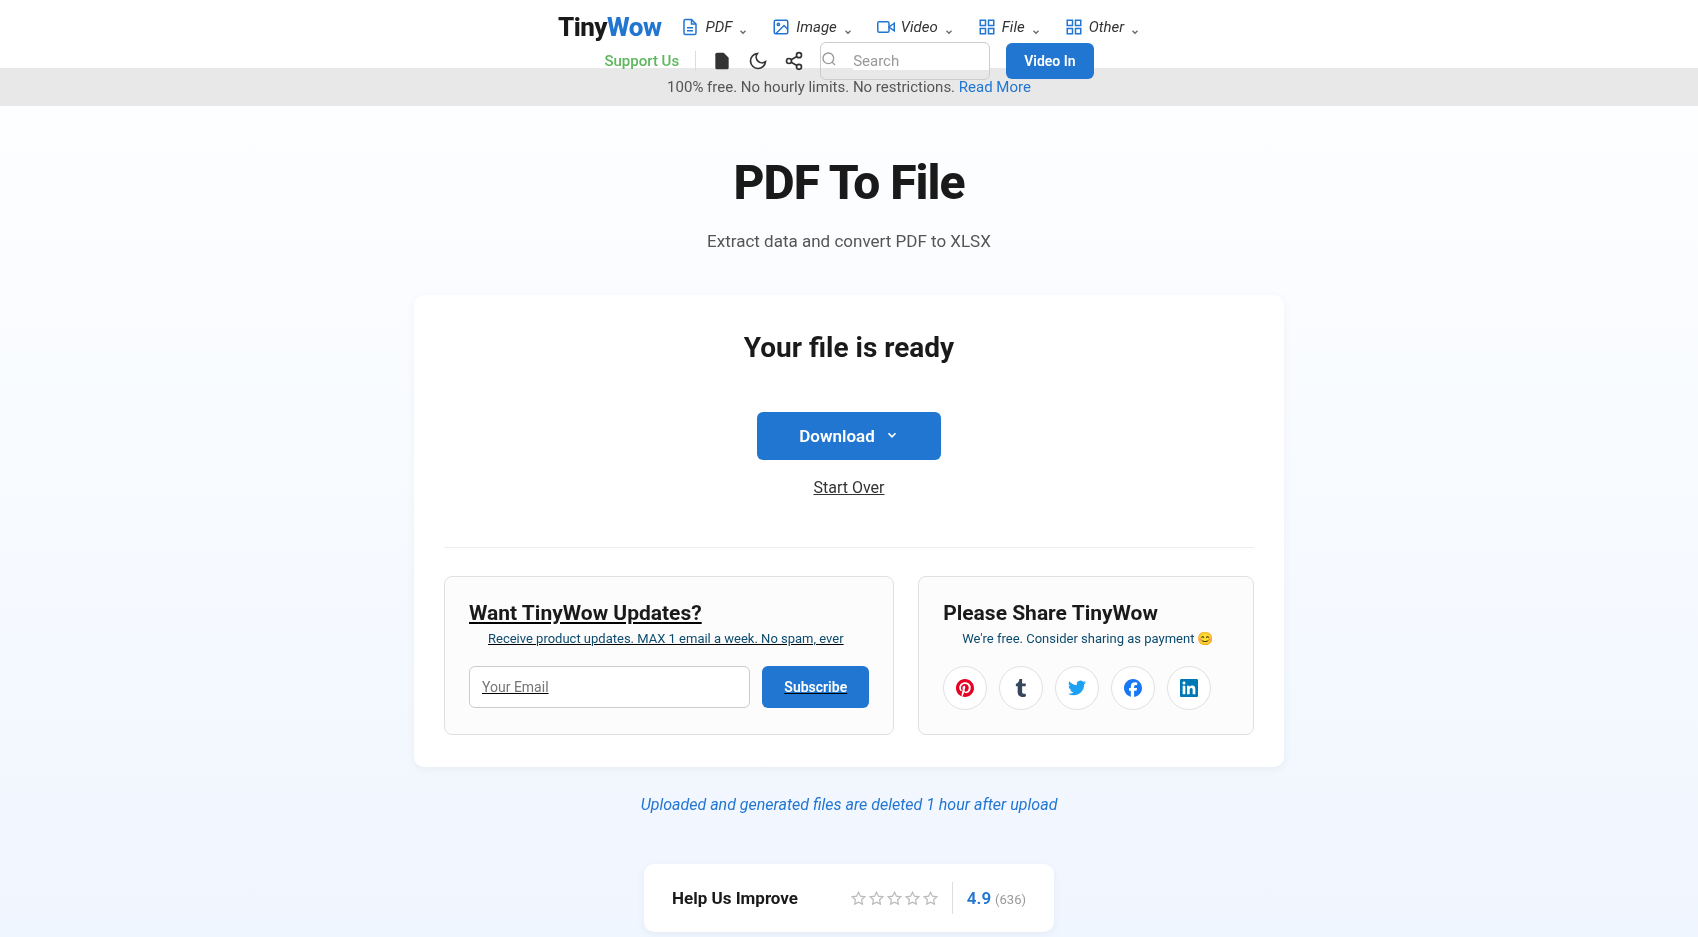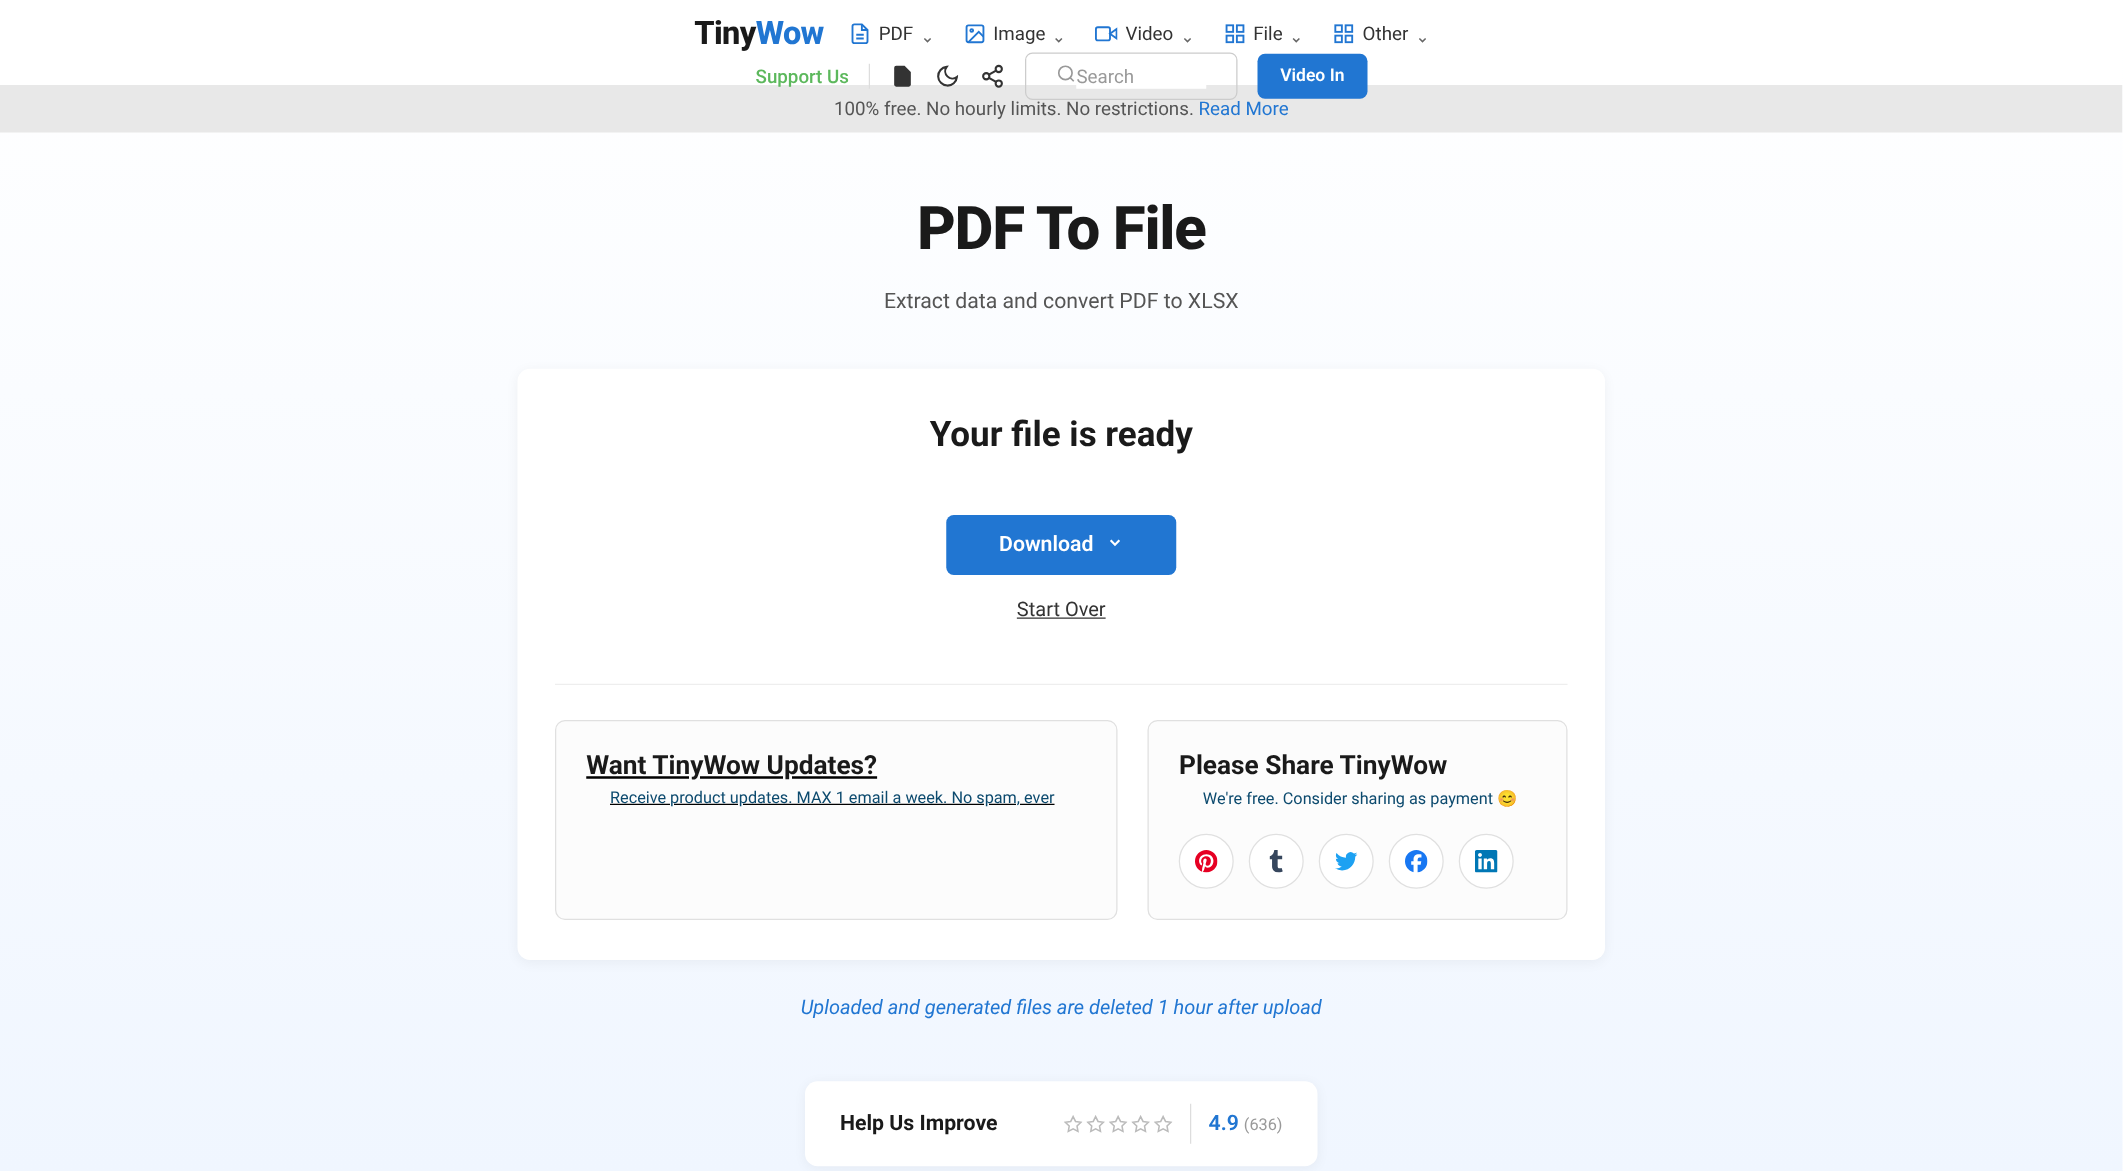--- a/index.html
+++ b/index.html
@@ -48,20 +48,21 @@
       gap: 24px;
       align-items: center;
     }
     
     .nav-item {
       display: flex;
       align-items: center;
       gap: 6px;
       cursor: pointer;
       color: #333;
+      font-style: italic;
     }
     
     .nav-icon {
       width: 18px;
       height: 18px;
       display: flex;
       align-items: center;
       justify-content: center;
       color: #2176d2;
     }
@@ -101,25 +102,26 @@
       height: 20px;
       cursor: pointer;
       color: #333;
       display: flex;
       align-items: center;
       justify-content: center;
     }
     
     .search-box {
       display: flex;
+      align-items: center;
       border: 1px solid #ccc;
       border-radius: 6px;
-      padding: 8px 24px;
+      padding: 8px 0;
       width: 170px;
-      gap: 0;
+      gap: 16px;
     }
     
     .search-input {
       border: none;
       outline: none;
       font-size: 15px;
       width: 100%;
       color: #333;
     }
     
@@ -502,20 +504,24 @@
       </span>
     </button>
     <a class="start-over">Start Over</a>
     
     <hr class="card-divider">
     
     <div class="panels">
       <div class="panel panel-left">
         <h3 class="panel-title">Want TinyWow Updates?</h3>
         <p class="panel-subtitle">Receive product updates. MAX 1 email a week. No spam, ever</p>
+        <div class="email-row">
+          <input class="email-input" type="email" placeholder="Your Email" style="">
+          <button class="subscribe-btn">Subscribe</button>
+        </div>
       </div>
 
       <div class="panel panel-right">
         <h3 class="panel-title">Please Share TinyWow</h3>
         <p class="panel-subtitle">We're free. Consider sharing as payment 😊</p>
         <div class="social-row">
           <button class="social-btn">
             <svg width="18" height="18" viewBox="0 0 24 24" fill="#e60023">
                 <path d="M12 0C5.373 0 0 5.372 0 12c0 5.084 3.163 9.426 7.627 11.174-.105-.949-.2-2.405.042-3.441.218-.937 1.407-5.965 1.407-5.965s-.359-.719-.359-1.782c0-1.668.967-2.914 2.171-2.914 1.023 0 1.518.769 1.518 1.69 0 1.029-.655 2.568-.994 3.995-.283 1.194.599 2.169 1.777 2.169 2.133 0 3.772-2.249 3.772-5.495 0-2.873-2.064-4.882-5.012-4.882-3.414 0-5.418 2.561-5.418 5.207 0 1.031.397 2.138.893 2.738.098.119.112.224.083.345l-.333 1.36c-.053.22-.174.267-.402.161-1.499-.698-2.436-2.889-2.436-4.649 0-3.785 2.75-7.262 7.929-7.262 4.163 0 7.398 2.967 7.398 6.931 0 4.136-2.607 7.464-6.227 7.464-1.216 0-2.359-.631-2.75-1.378l-.748 2.853c-.271 1.043-1.002 2.35-1.492 3.146C9.57 23.812 10.763 24 12 24c6.627 0 12-5.373 12-12 0-6.628-5.373-12-12-12z"></path>
               </svg>

